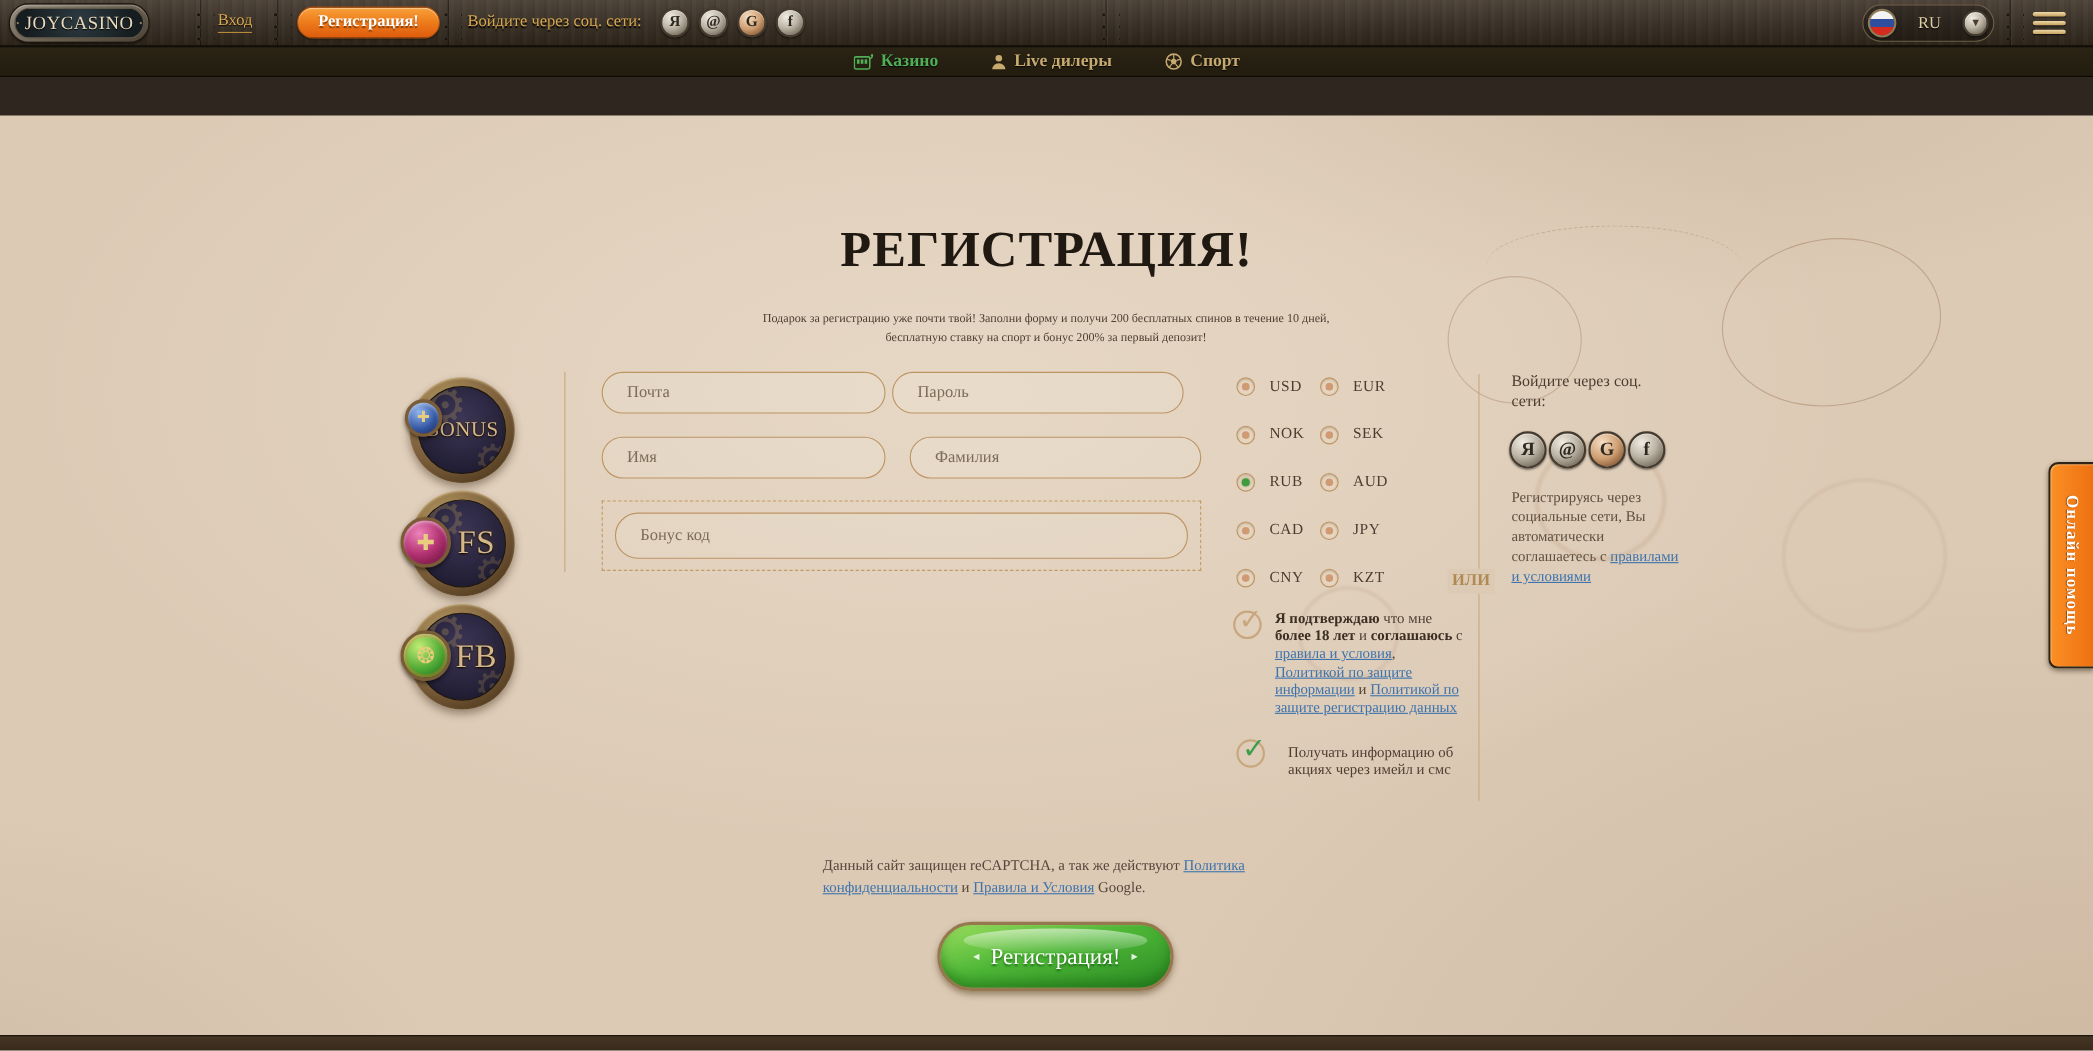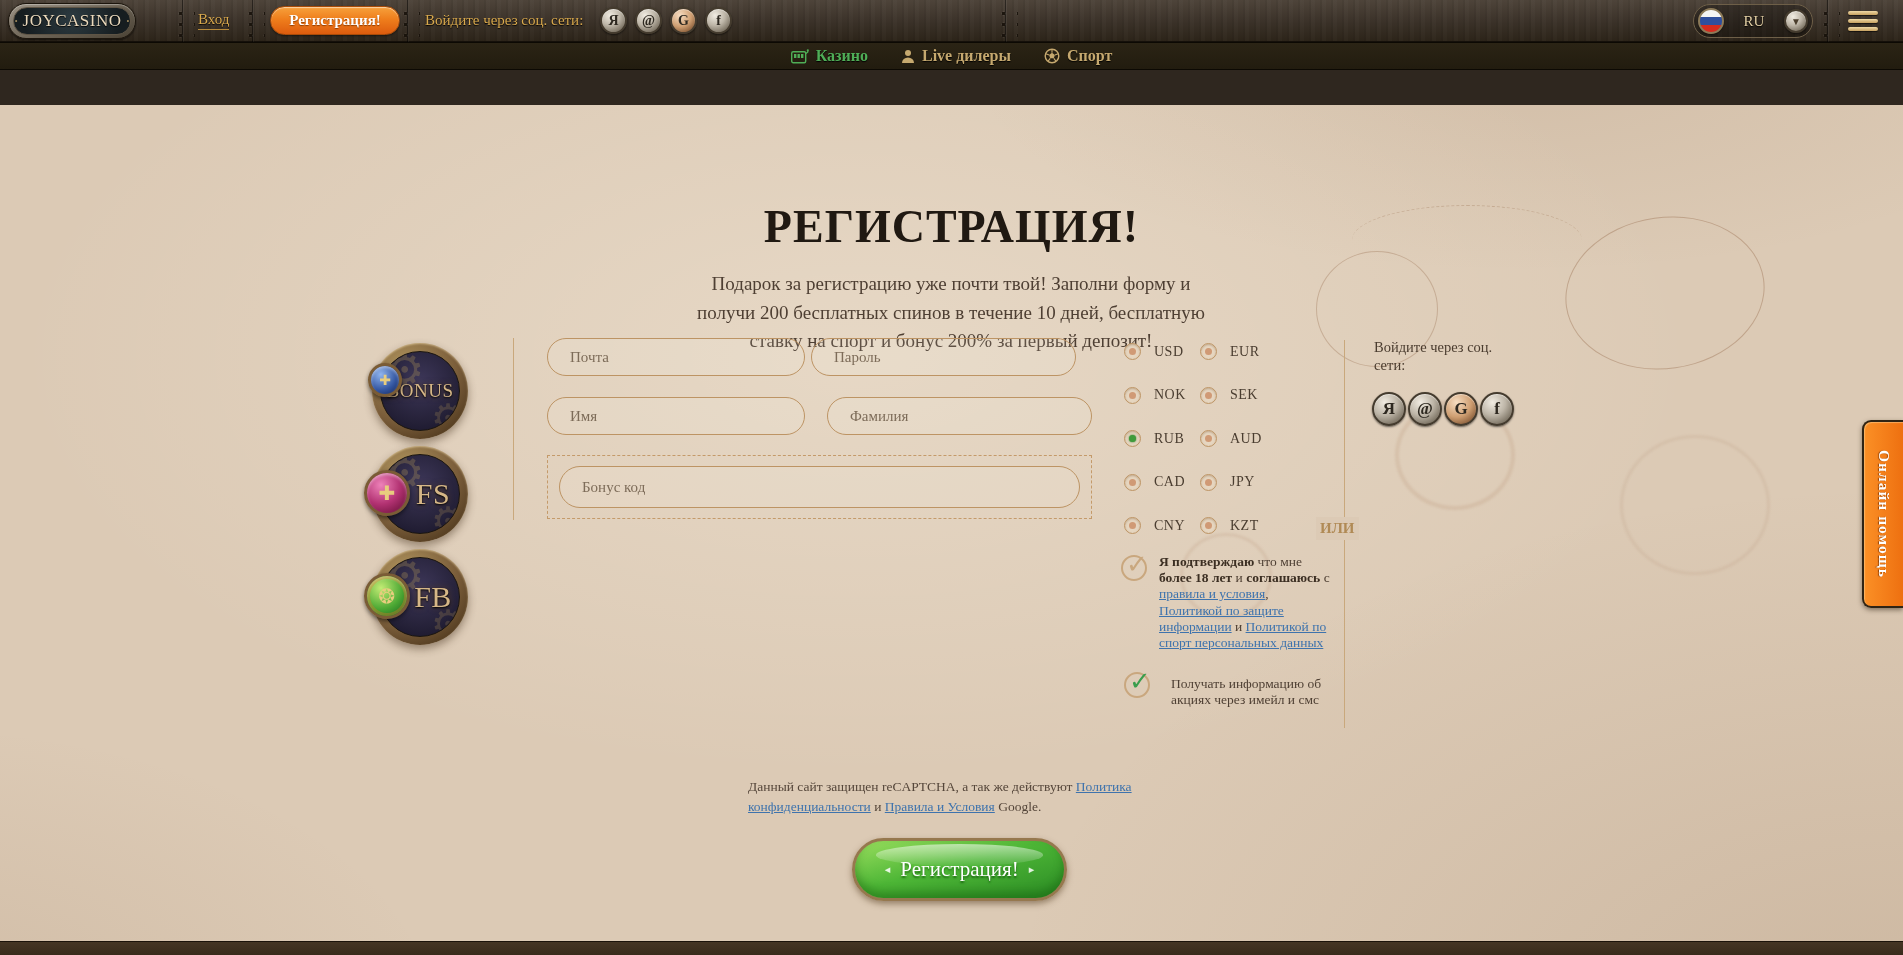--- a/index.html
+++ b/index.html
@@ -47,21 +47,21 @@
   .lang-code { flex:1; text-align:center; color:#e3cfa4; font-size:15px; text-shadow:0 1px 1px #000; }
   .lang-dd { width:24px; height:24px; font-size:10px; color:#4a3d2c; }
   .hamburger { position:absolute; left:1848px; top:11px; width:30px; height:20px; display:flex;
     flex-direction:column; justify-content:space-between; cursor:pointer; }
   .hamburger span { display:block; height:4px; border-radius:2px;
     background:linear-gradient(180deg,#efd9a6,#c5a060); box-shadow:0 1px 1px rgba(0,0,0,.6); }
 
   
   .navbar { position:absolute; left:0; top:42px; width:1903px; height:28px;
     background:linear-gradient(180deg,#2b2415,#221c0f); border-top:1px solid #0c0903; border-bottom:1px solid #0c0903;
-    display:flex; align-items:center; justify-content:center; gap:33px; z-index:29; }
+    display:flex; align-items:center; justify-content:center; gap:48px; z-index:29; }
   .nav-tab { display:flex; align-items:center; gap:7px; font-size:16px; font-weight:bold;
     color:#c6a96f; cursor:pointer; text-shadow:0 1px 1px #000; }
   .nav-tab.active { color:#4fae57; }
 
   
   .banner { position:absolute; left:0; top:70px; width:1903px; height:35px; background:#f7939b;
     background-image:radial-gradient(rgba(215,95,105,.28) 1px, transparent 1.5px); background-size:5px 5px;
     display:flex; align-items:center; justify-content:center; gap:18px; z-index:28; box-shadow:inset 0 -2px 3px rgba(150,40,50,.25); }
   .banner-text { color:#3d1f1c; font-size:15.5px; font-weight:bold; }
   .banner-btn { height:27px; padding:0 18px; font-size:14.5px; border-radius:14px; }
@@ -79,22 +79,22 @@
   .sketch { position:absolute; border-radius:50%; pointer-events:none; }
   .sk1 { left:1565px; top:112px; width:200px; height:152px; border:1px solid rgba(146,103,70,.38); transform:rotate(-8deg); }
   .sk2 { left:1316px; top:146px; width:122px; height:116px; border:1px solid rgba(146,103,70,.32); }
   .sk3 { left:1352px; top:100px; width:230px; height:70px; border:none; border-top:1px dashed rgba(146,103,70,.30); }
   .sk4 { left:1395px; top:295px; width:120px; height:110px; border:4px solid rgba(160,110,75,.14); filter:blur(1px); }
   .sk5 { left:1180px; top:428px; width:92px; height:86px; border:3px solid rgba(160,110,75,.12); filter:blur(1px); }
   .sk6 { left:1620px; top:330px; width:150px; height:140px; border:3px solid rgba(160,110,75,.10); filter:blur(1px); }
 
   .reg-title { position:absolute; left:0; top:95px; width:1903px; text-align:center;
     font-size:46px; color:#201912; letter-spacing:1px; }
-  .reg-subtitle { position:absolute; left:681px; top:165px; width:540px; text-align:center;
-    font-size:19px; line-height:1.5; color:#4e3f33; }
+  .reg-subtitle { position:absolute; left:681px; top:177px; width:540px; text-align:center;
+    font-size:11px; line-height:1.5; color:#4e3f33; }
 
   
   .badge { position:absolute; left:372px; width:96px; height:96px; }
   .badge-ring { position:absolute; inset:0; border-radius:50%;
     background:radial-gradient(circle at 35% 28%, #b3975f, #7a5d3a 55%, #463118 90%);
     box-shadow:0 4px 8px rgba(60,40,20,.45), inset 0 1px 2px rgba(255,235,190,.5); }
   .badge-face { position:absolute; inset:8px; border-radius:50%;
     background:radial-gradient(circle at 50% 38%, #3d3759, #252138 65%, #171429 95%);
     border:1px solid #1a1510; display:flex; align-items:center; justify-content:center; overflow:hidden; }
   .badge-face::before { content:"⚙"; position:absolute; left:4px; top:-8px; font-size:44px; color:rgba(190,160,90,.28); font-family:"DejaVu Sans",sans-serif; }
@@ -346,35 +346,38 @@
           <span class="cur-label">KZT</span>
         </div>
     </div>
 
     <span class="or-label">ИЛИ</span>
 
     <div class="checkcircle cb1">
       <span class="ck ck-tan">✓</span>
     </div>
     <div class="agree-text">
-      <span class="b">Я подтверждаю</span><span> что мне </span><span class="b">более 18 лет</span><span> и </span><span class="b">соглашаюсь</span><span> с </span><span class="a">правила и условия</span><span>, </span><span class="a">Политикой по защите информации</span><span> и </span><span class="a">Политикой по спорт персональных данных</span>
+      <span class="b">Я подтверждаю</span><span> что мне </span><span class="b">более 18 лет</span><span> и </span><span class="b">соглашаюсь</span><span> с </span><span class="a">правила и условия</span><span>, </span><span class="a">Политикой по защите информации</span><span> и </span><span class="a">Политикой по защите регистрацию данных</span>
     </div>
 
     <div class="checkcircle cb2">
       <span class="ck ck-green">✓</span>
     </div>
     <div class="promo-text">Получать информацию об акциях через имейл и смс</div>
 
     <div class="soc-title">Войдите через соц. сети:</div>
     <div class="soc-icons">
       <div class="metal-btn">Я</div>
       <div class="metal-btn">@</div>
       <div class="metal-btn copper">G</div>
       <div class="metal-btn">f</div>
     </div>
+    <div class="soc-note">
+      <span>Регистрируясь через социальные сети, Вы автоматически соглашаетесь с </span><span class="a">правилами и условиями</span>
+    </div>
 
     <div class="recaptcha">
       <span>Данный сайт защищен reCAPTCHA, а так же действуют </span><span class="a">Политика конфиденциальности</span><span> и </span><span class="a">Правила и Условия</span><span> Google.</span>
     </div>
 
     <div class="submit-btn">
       <span class="submit-arrow">◂</span>
       <span class="submit-label">Регистрация!</span>
       <span class="submit-arrow">▸</span>
     </div>

